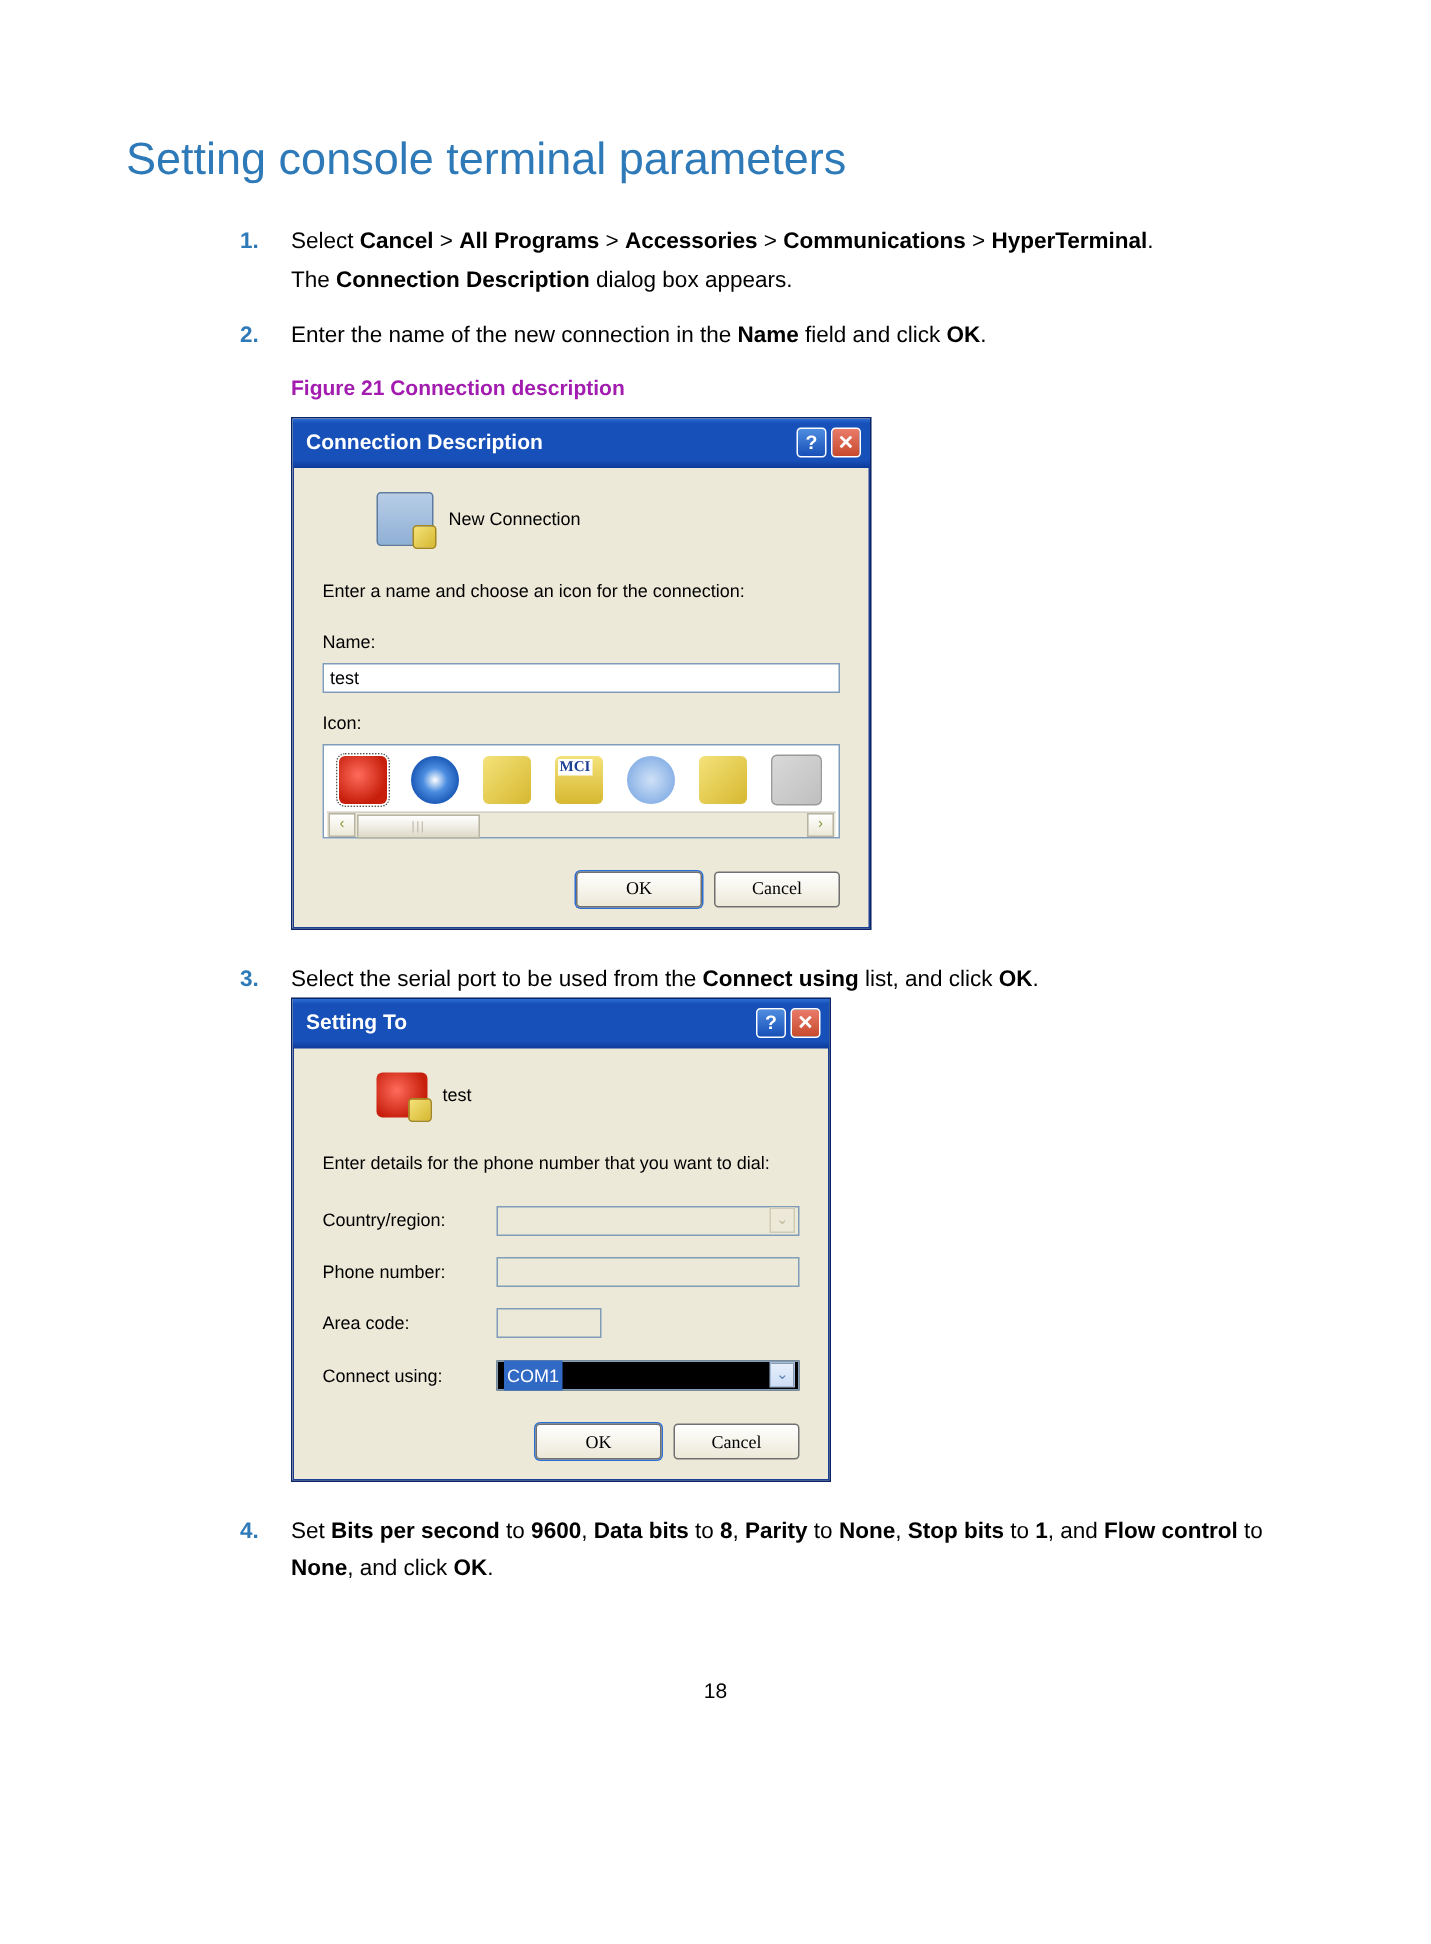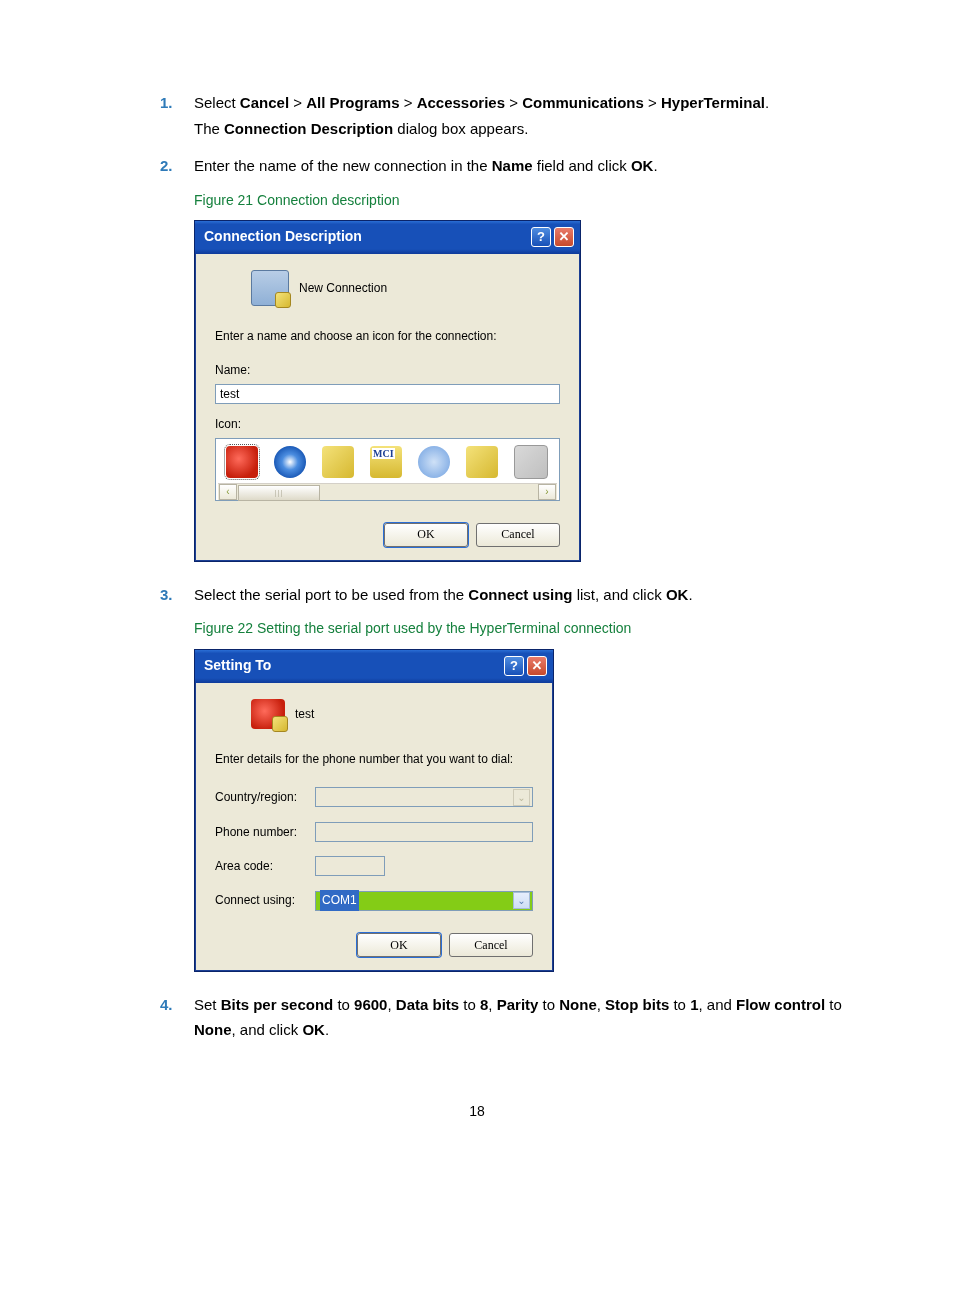--- a/index.html
+++ b/index.html
@@ -34,22 +34,22 @@
   }
   ol.steps > li .num {
     position: absolute;
     left: -34px;
     top: 0;
     font-weight: bold;
     color: #2e7ab8;
   }
   .bold { font-weight: bold; }
   .fig-caption {
-    color: #15803d;
-    font-weight: normal;
+    color: #a21caf;
+    font-weight: bold;
     font-size: 14px;
     margin: 10px 0 8px 0;
   }
 
   
   .xp-dialog {
     border: 1px solid #0a246a;
     background: #ece9d8;
     font-family: Tahoma, Arial, sans-serif;
     font-size: 12px;
@@ -89,21 +89,21 @@
     padding: 2px 4px;
     font-family: Tahoma, Arial, sans-serif;
     font-size: 12px;
     box-sizing: border-box;
     height: 20px;
   }
   .xp-input[disabled] { background:#ece9d8; color:#888; }
   .xp-select {
     width: 100%;
     border: 1px solid #7f9db9;
-    background: #84cc16;
+    background: #000000;
     font-family: Tahoma, Arial, sans-serif;
     font-size: 12px;
     height: 20px;
     box-sizing: border-box;
     display:flex; align-items:center; justify-content:space-between;
     padding: 0 2px 0 4px;
   }
   .xp-select .chev {
     width: 15px; height:15px;
     border:1px solid #a6bcd9;
@@ -139,21 +139,21 @@
   .xp-btn {
     width: 82px; height: 22px;
     border: 1px solid #707070;
     background: linear-gradient(to bottom,#fff,#ece9d8);
     font-family: Tahoma; font-size:12px;
     border-radius:3px;
     display:flex;align-items:center;justify-content:center;
   }
   .xp-btn.default { box-shadow: 0 0 0 1px #2a6ed5; }
 
-  .form-row { display:flex; align-items:center; margin-bottom:14px; gap:8px;}
+  .form-row { display:flex; align-items:center; margin-bottom:14px; gap:24px;}
   .form-row .fl { width:92px; }
   .form-row .fi { flex:1; }
 
   
   .ic { width:32px; height:32px; display:inline-block; border-radius:4px; position:relative; }
   .ic-phone { background: radial-gradient(circle at 40% 40%, #ff6b5b 0%, #c71f0c 70%); }
   .ic-phone.selected { outline:1px dotted #555; outline-offset:1px;}
   .ic-globe { background: radial-gradient(circle at 50% 50%, #fff 0%, #4b8de0 35%, #1c5bb8 70%); border-radius:50%; }
   .ic-modem { background: linear-gradient(135deg,#f4e27a,#d6b830); }
   .ic-mci { background: linear-gradient(to bottom,#f4e27a,#d6b830); }
@@ -182,20 +182,21 @@
     border:1px solid #a58720; border-radius:3px;
   }
 
   .page-num { text-align:center; font-size:14px; margin-top:60px; }
 </style>
 </head>
 <body>
 
 <div class="page">
 
+  <h1 class="section-heading">Setting console terminal parameters</h1>
 
   <ol class="steps">
 
     <li>
       <span class="num">1.</span>
       <span>
         <span>Select </span><span class="bold">Cancel</span><span> &gt; </span><span class="bold">All Programs</span><span> &gt; </span><span class="bold">Accessories</span><span> &gt; </span><span class="bold">Communications</span><span> &gt; </span><span class="bold">HyperTerminal</span><span>.</span>
       </span><br>
       <span>
         <span>The </span><span class="bold">Connection Description</span><span> dialog box appears.</span>
@@ -249,21 +250,20 @@
             <div class="xp-btn">Cancel</div>
           </div>
         </div>
       </div>
     </li>
 
     <li>
       <span class="num">3.</span>
       <span>Select the serial port to be used from the </span><span class="bold">Connect using</span><span> list, and click </span><span class="bold">OK</span><span>.</span>
 
-      <div class="fig-caption">Figure 22 Setting the serial port used by the HyperTerminal connection</div>
 
       
       <div class="xp-dialog" style="width:358px;">
         <div class="xp-titlebar">
           <span class="title-text">Setting To</span>
           <div class="xp-titlebtns">
             <div class="xp-tbtn xp-help-btn">?</div>
             <div class="xp-tbtn xp-close-btn">✕</div>
           </div>
         </div>

